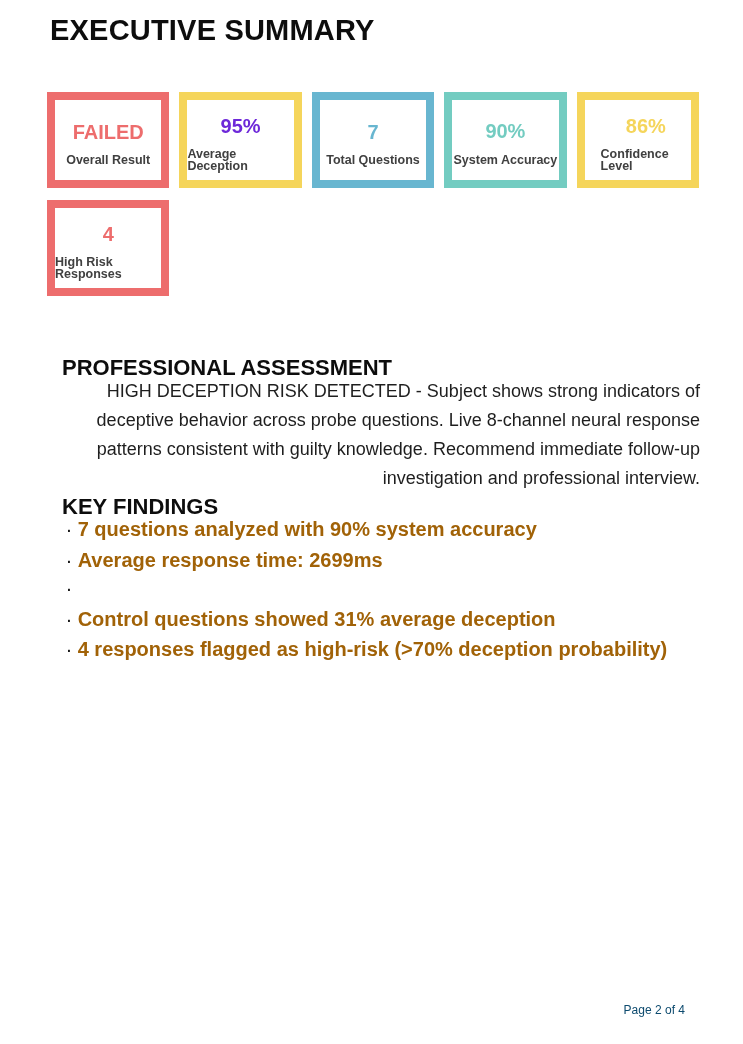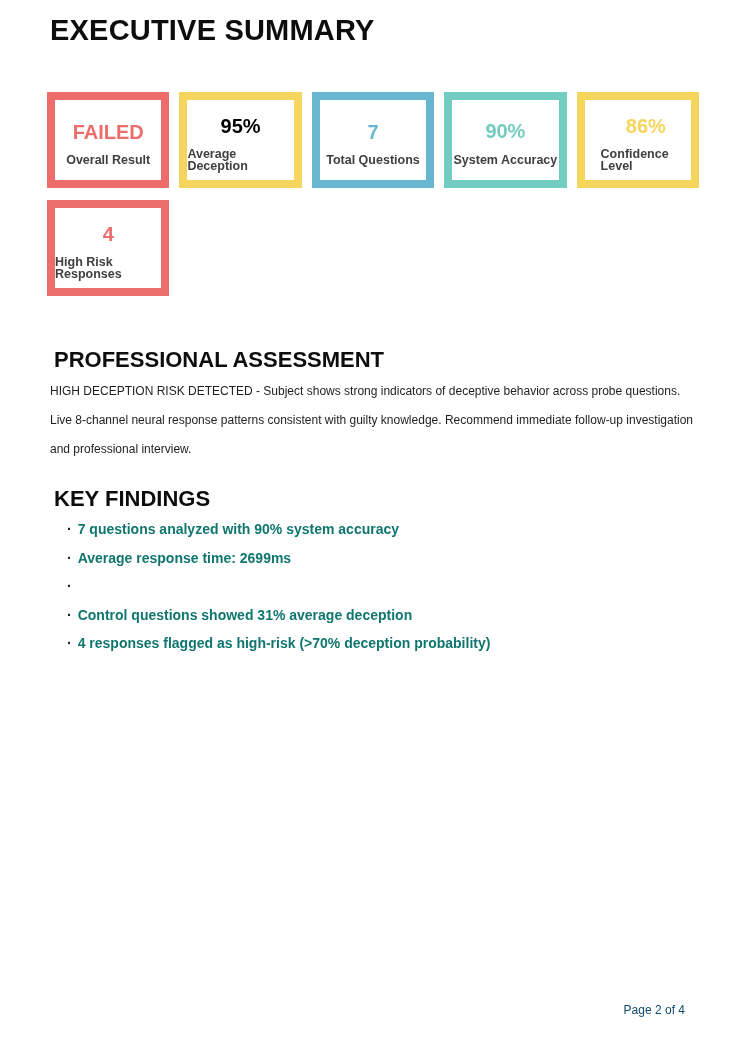--- a/index.html
+++ b/index.html
@@ -23,57 +23,57 @@
   }
   .card{
     height:96px;box-sizing:border-box;
     border:8px solid #ccc;background:#ffffff;
     display:flex;flex-direction:column;align-items:center;justify-content:center;
     padding-top:8px;gap:12px;
   }
   .card .value{font-size:20px;font-weight:bold;line-height:1;}
   .card .label{font-size:12.5px;font-weight:bold;line-height:1;color:#404040;}
   .section-heading{
-    position:absolute;left:50px;margin:4px;
+    position:absolute;left:50px;margin:12px;
     font-size:22px;font-weight:bold;line-height:1;color:#0d0d0d;
   }
   .h-assess{top:345px;}
   .h-findings{top:484px;}
   .assess-body{
     position:absolute;left:50px;top:377px;width:650px;margin:0;
-    font-size:12px;line-height:29px;color:#1e1e1e;font-weight:normal;
+    font-size:18px;line-height:29px;color:#1e1e1e;font-weight:normal;text-align:right;
   }
   .findings{
     position:absolute;left:50px;top:515px;width:650px;
   }
   .finding-row{
     display:flex;align-items:baseline;
     padding-left:17px;gap:6px;
     line-height:28.6px;
   }
   .finding-row .dot{font-size:14px;font-weight:bold;color:#1a1a1a;}
-  .finding-row .text{font-size:14px;font-weight:bold;color:#0f766e;}
+  .finding-row .text{font-size:20px;font-weight:bold;color:#a16207;}
   .footer{
     position:absolute;right:58px;top:1004px;
     font-size:12px;line-height:1;color:#0c4a6e;
   }
 </style>
 </head>
 <body>
 
 <div class="page">
   <h1 class="title">EXECUTIVE SUMMARY</h1>
 
   <div class="cards" id="cards">
       <div class="card" style="border-color: rgb(237, 109, 109);">
         <div class="value" style="color: rgb(237, 109, 109);">FAILED</div>
         <div class="label">Overall Result</div>
       </div>
       <div class="card" style="border-color: rgb(245, 213, 91);">
-        <div class="value" style="color: #000000;">95%</div>
+        <div class="value" style="color: #6d28d9;">95%</div>
         <div class="label">Average Deception</div>
       </div>
       <div class="card" style="border-color: rgb(104, 182, 208);">
         <div class="value" style="color: rgb(104, 182, 208);">7</div>
         <div class="label">Total Questions</div>
       </div>
       <div class="card" style="border-color: rgb(115, 204, 193); gap: 13px;">
         <div class="value" style="color: rgb(115, 204, 193);">90%</div>
         <div class="label">System Accuracy</div>
       </div>

